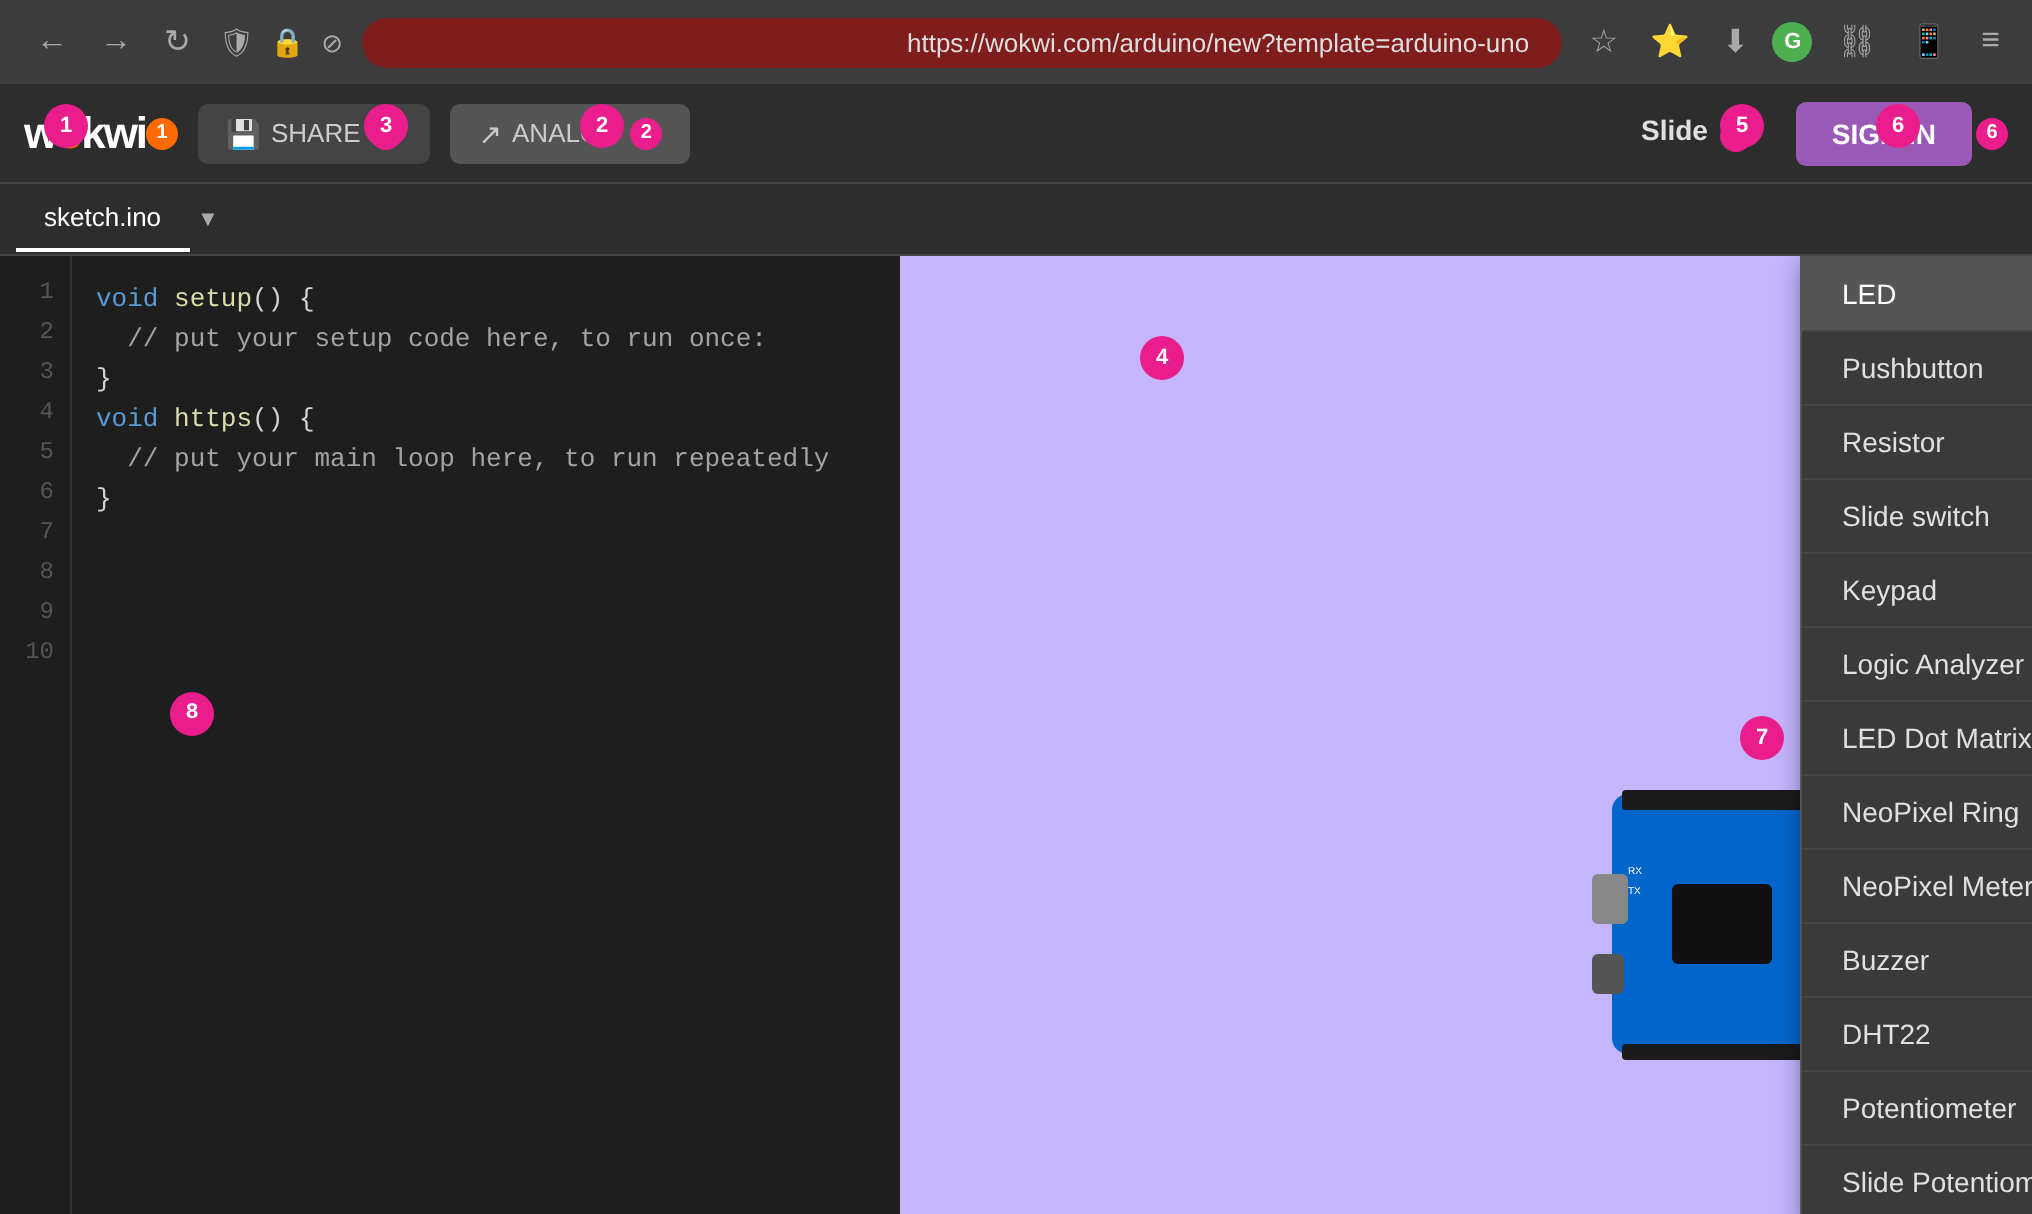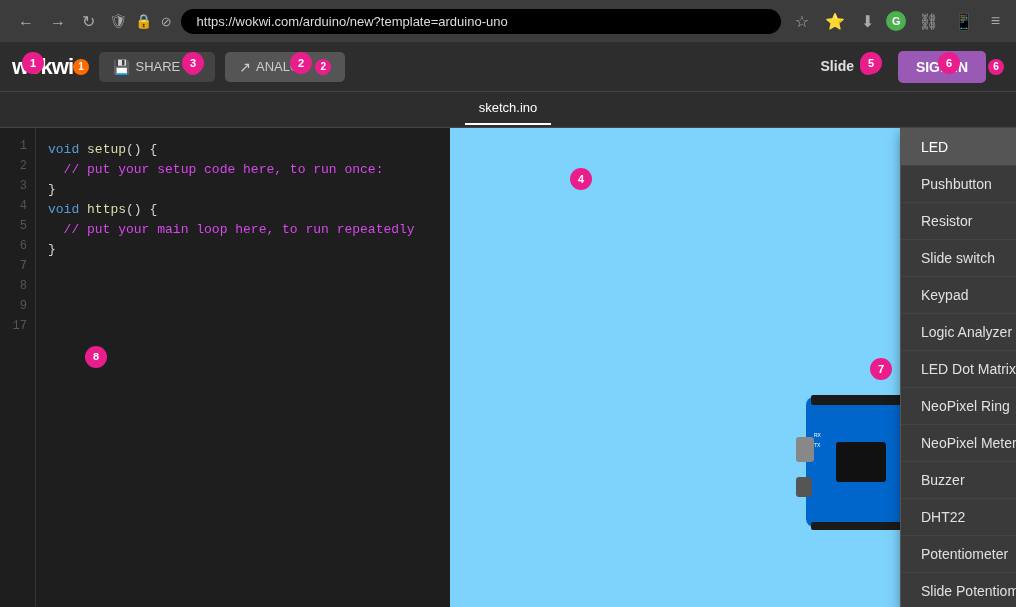--- a/index.html
+++ b/index.html
@@ -14,23 +14,23 @@
       padding: 0 12px;
       gap: 8px;
     }
     .nav-buttons { display: flex; gap: 4px; align-items: center; }
     .nav-btn {
       background: none; border: none; cursor: pointer;
       color: #aaa; font-size: 16px; padding: 4px 6px;
       border-radius: 4px;
     }
     .address-bar {
-      flex: 1; background: #000000; border: none; border-radius: 20px;
+      flex: 1; background: #7f1d1d; border: none; border-radius: 20px;
       color: #ddd; font-size: 13px; padding: 5px 16px; outline: none;
-      max-width: 600px; margin: 0 auto;
+      max-width: 600px; margin: 0 auto; text-align: right;
     }
     .browser-actions { display: flex; gap: 8px; align-items: center; margin-left: auto; }
     .browser-action-btn { background: none; border: none; color: #aaa; font-size: 16px; cursor: pointer; padding: 4px; }
 
     
     .app-container {
       display: flex;
       flex-direction: column;
       height: calc(607px - 42px);
       background: #1e1e1e;
@@ -78,21 +78,20 @@
     }
 
     
     .tabs-bar {
       background: #2d2d2d;
       display: flex;
       align-items: center;
       padding: 0 8px;
       border-bottom: 1px solid #444;
       height: 36px;
-      flex-direction: column;
     }
     .tab {
       color: #ccc; font-size: 13px; padding: 8px 14px;
       cursor: pointer; border-bottom: 2px solid transparent;
     }
     .tab.active { color: #fff; border-bottom: 2px solid #fff; }
     .tab-dropdown { color: #aaa; font-size: 11px; cursor: pointer; padding: 0 4px; }
 
     
     .main-content {
@@ -131,27 +130,27 @@
       font-size: 12px;
     }
     .code-content {
       padding: 12px 12px;
       flex: 1;
       overflow: auto;
     }
     .code-line { line-height: 20px; white-space: pre; }
     .kw { color: #569cd6; }
     .fn { color: #dcdcaa; }
-    .cm { color: #d946ef; }
+    .cm { color: #a3a3a3; }
     .paren { color: #d4d4d4; }
 
     
     .canvas-area {
       flex: 1;
-      background: #7dd3fc;
+      background: #c4b5fd;
       position: relative;
       overflow: hidden;
     }
     .canvas-toolbar {
       position: absolute;
       top: 10px;
       right: 10px;
       display: flex;
       flex-direction: column;
       gap: 6px;
@@ -272,21 +271,21 @@
         <div class="line-numbers">
           <div>1</div>
           <div>2</div>
           <div>3</div>
           <div>4</div>
           <div>5</div>
           <div>6</div>
           <div>7</div>
           <div>8</div>
           <div>9</div>
-          <div>17</div>
+          <div>10</div>
         </div>
         <div class="code-content">
           <div class="code-line"><span class="kw">void</span> <span class="fn">setup</span><span class="paren">() {</span></div>
           <div class="code-line">  <span class="cm">// put your setup code here, to run once:</span></div>
           <div class="code-line"></div>
           <div class="code-line"><span class="paren">}</span></div>
           <div class="code-line"></div>
           <div class="code-line"><span class="kw">void</span> <span class="fn">https</span><span class="paren">() {</span></div>
           <div class="code-line">  <span class="cm">// put your main loop here, to run repeatedly</span></div>
           <div class="code-line"></div>

